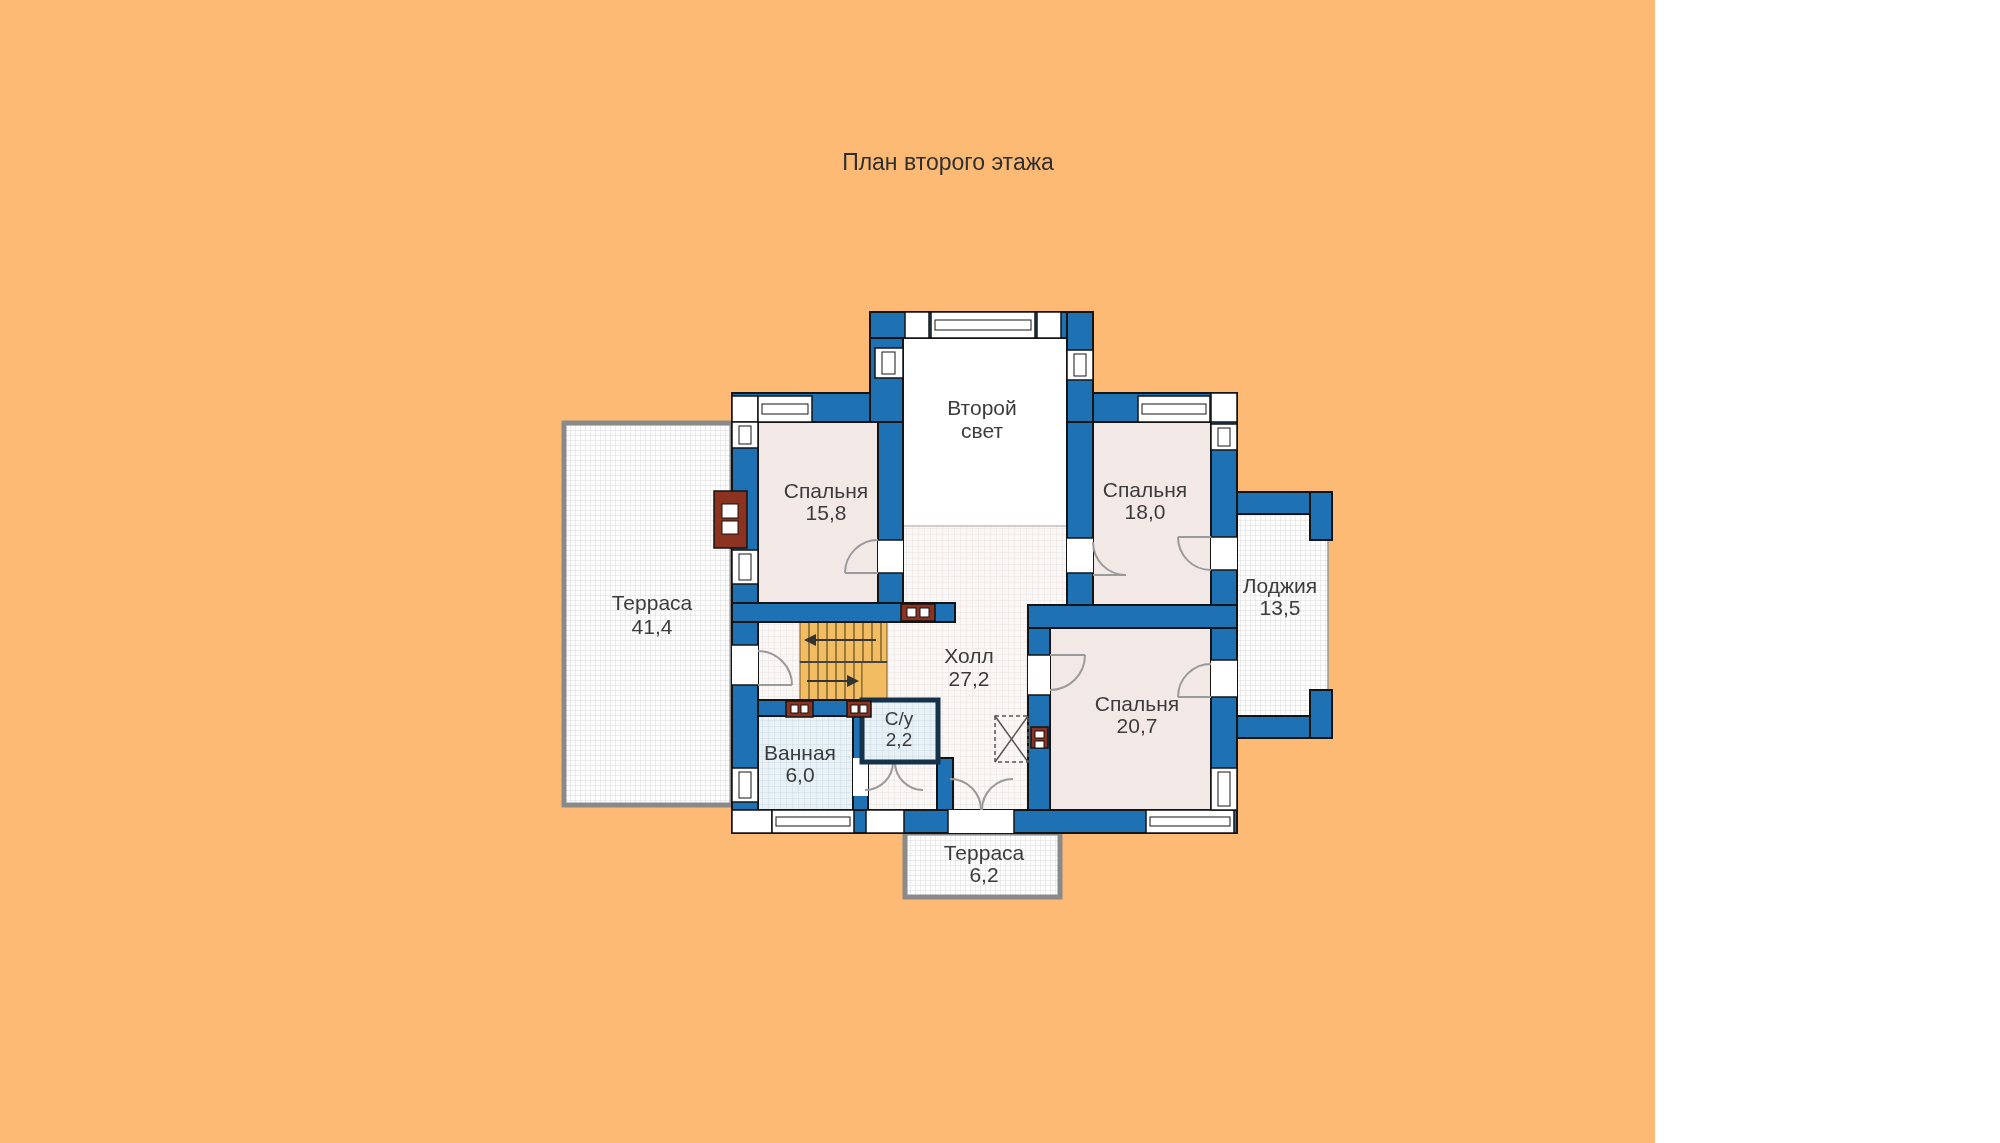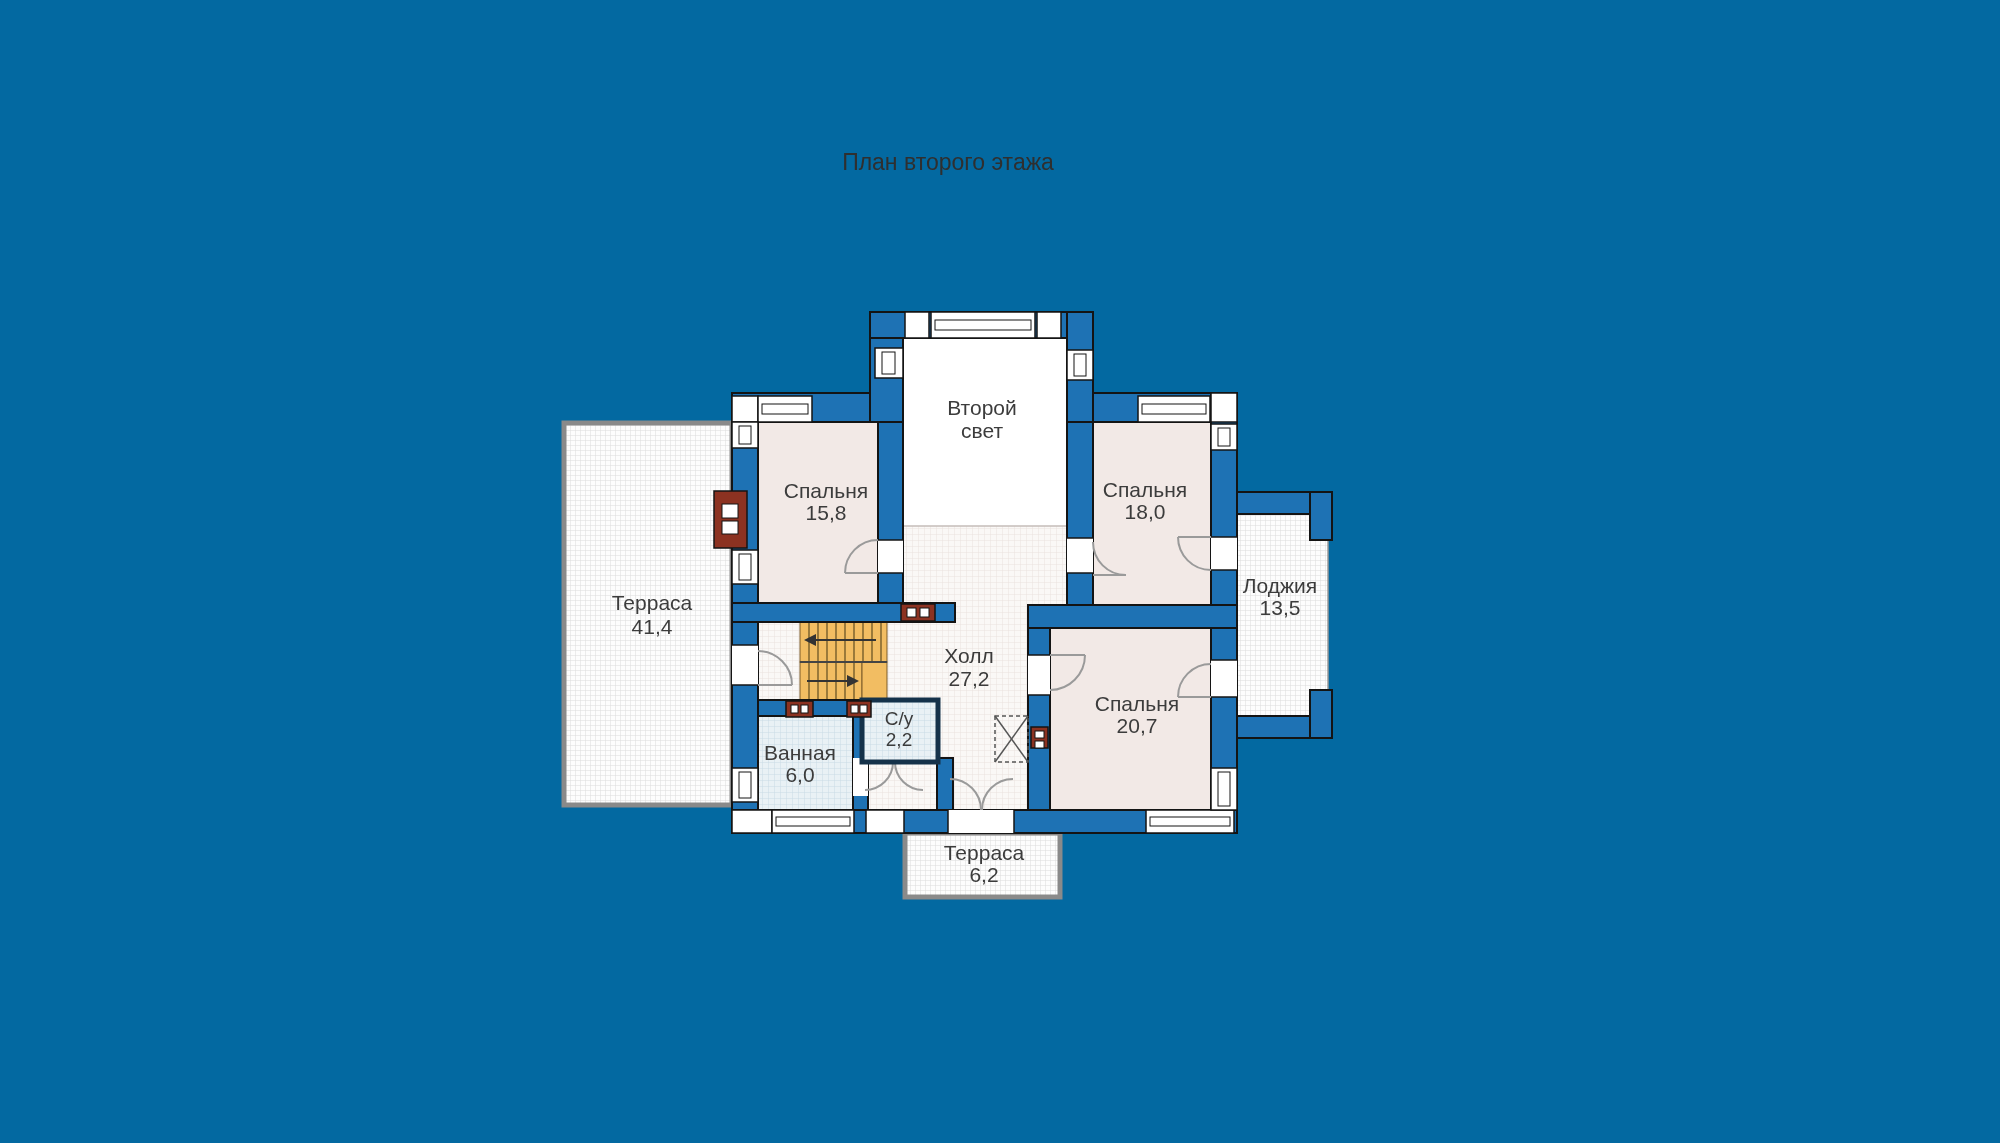--- a/index.html
+++ b/index.html
@@ -1,16 +1,16 @@
 <!DOCTYPE html>
 <html><head>
 <meta charset="utf-8">
 <style>
   html,body{margin:0;padding:0;background:#ffffff;}
-  .page{position:relative;width:2000px;height:1143px;background:#0369a1;overflow:hidden;
+  .page{position:relative;width:1655px;height:1143px;background:#fdba74;overflow:hidden;
         font-family:"Liberation Sans",sans-serif;}
   svg{position:absolute;left:0;top:0;}
   .lbl{font-family:"Liberation Sans",sans-serif;font-size:21px;fill:#3c3c3c;}
   .lbl-small{font-family:"Liberation Sans",sans-serif;font-size:19px;fill:#3c3c3c;}
   .title-text{font-family:"Liberation Sans",sans-serif;font-size:23px;fill:#2f2f2f;}
   .wall{fill:#1E72B4;stroke:#141414;stroke-width:2;}
   .win{fill:#ffffff;stroke:#141414;stroke-width:1.5;}
   .winin{fill:#ffffff;stroke:#141414;stroke-width:1;}
   .gap{fill:#ffffff;stroke:none;}
   .jamb{stroke:#141414;stroke-width:1.5;}

